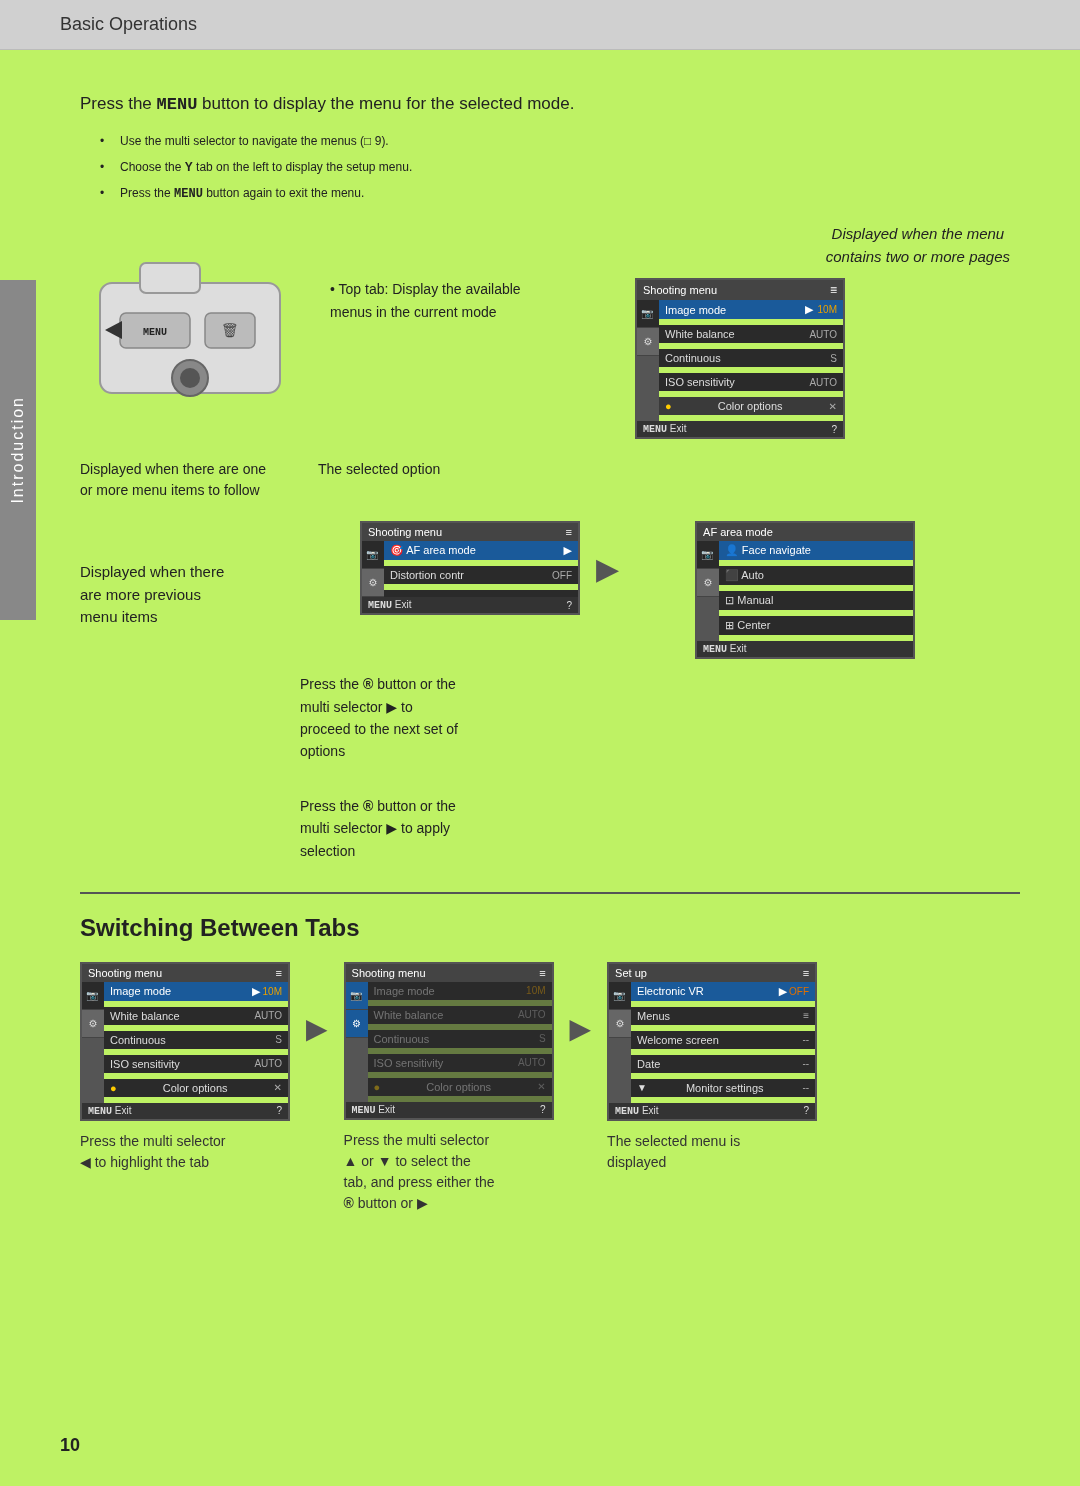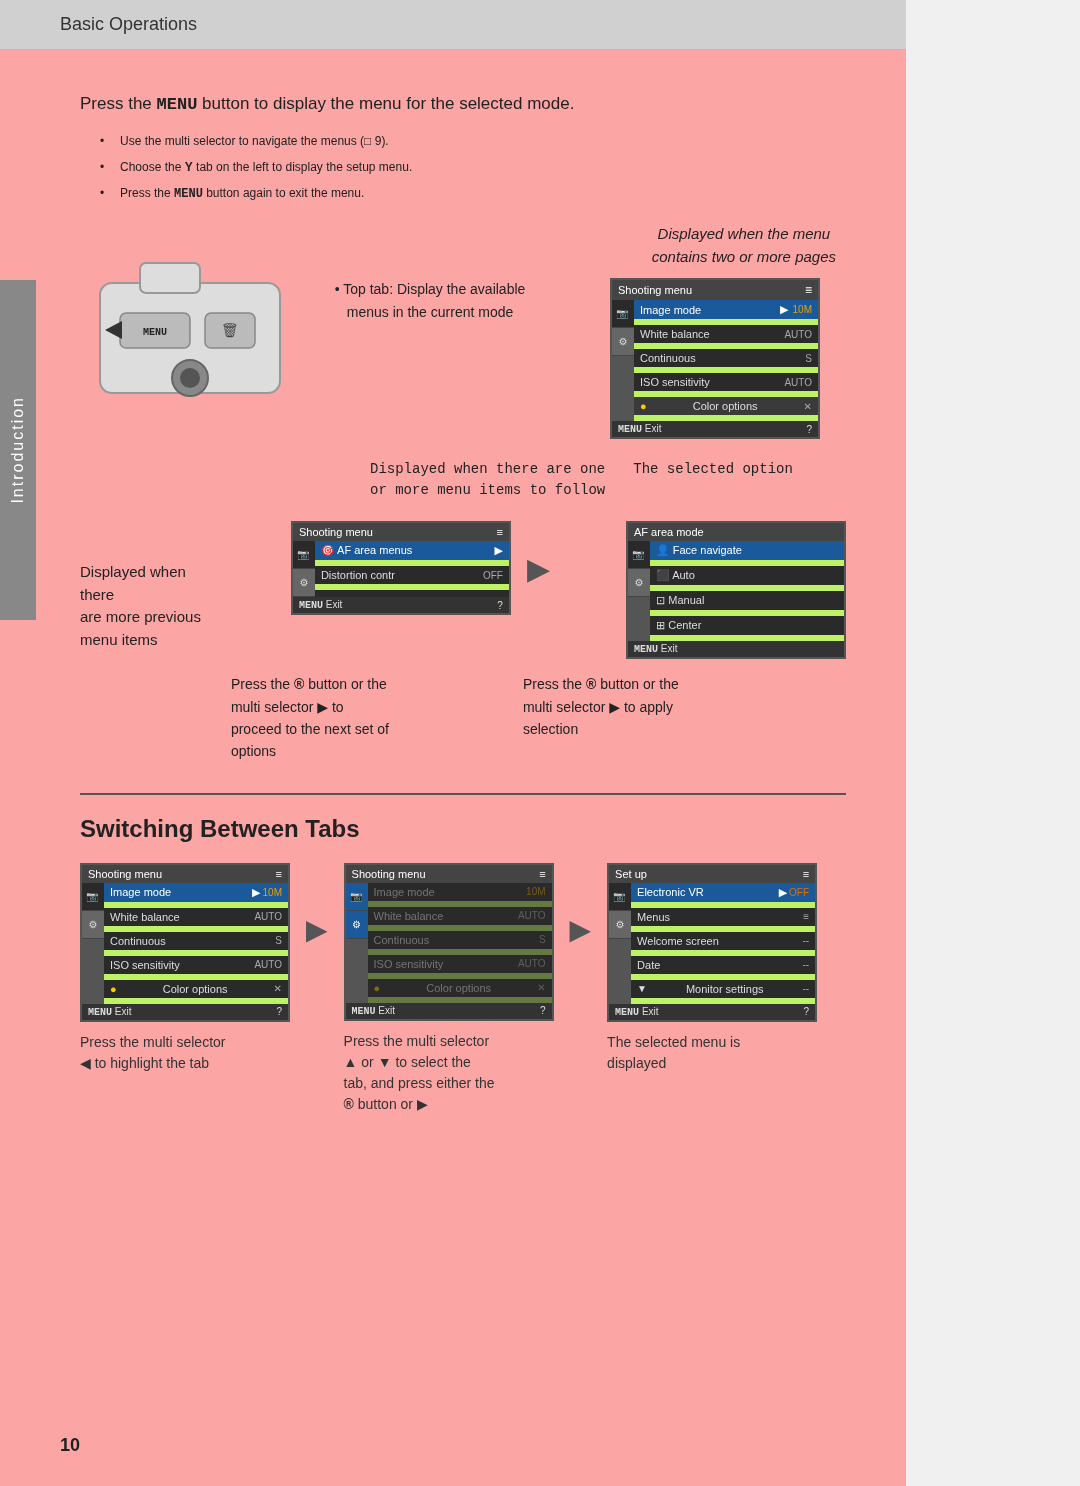--- a/index.html
+++ b/index.html
@@ -6,22 +6,22 @@
     body {
       font-family: 'Arial', sans-serif;
       background: #f0f0f0;
       width: 1080px;
       min-height: 1486px;
       position: relative;
       color: #222;
     }
 
     .page {
-      background: #fca5a5;
-      width: 906px;
+      background: #bef264;
+      width: 1080px;
       min-height: 1486px;
       position: relative;
     }
 
     
     .header-bar {
       background: #d0d0d0;
       padding: 14px 60px;
       font-size: 18px;
       color: #333;
@@ -347,21 +347,21 @@
         </svg>
       </div>
 
       <div style="flex:1; display:flex; flex-direction:column;">
 
         <div style="align-self:flex-end; text-align:center; font-size:15px; line-height:1.5; margin-bottom:10px; margin-right:10px;font-style:italic;">
           <span>Displayed when the menu</span><br>
           <span>contains two or more pages</span>
         </div>
 
-        <div style="display:flex; align-items:flex-start; gap:0;text-align:center;">
+        <div style="display:flex; align-items:flex-start; gap:25px;">
 
           <div style="font-size:14px; line-height:1.6; width:200px;">
             <div>• Top tab: Display the available menus in the current mode</div>
           </div>
 
           <div style="position:relative;">
 
             <div class="menu-screenshot-top">
               <div class="menu-title-bar">
                 <span>Shooting menu</span>
@@ -402,21 +402,21 @@
               <div class="menu-footer">
                 <span><span class="menu-word-small">MENU</span> Exit</span>
                 <span>?</span>
               </div>
             </div>
           </div>
         </div>
       </div>
     </div>
 
-    <div style="display:flex; gap:28px; margin-left:290px; margin-bottom:20px; font-size:14px; line-height:1.5;font-family:Liberation Mono, monospace;">
+    <div style="display:flex; gap:52px; margin-bottom:20px; font-size:14px; line-height:1.5;">
       <div>Displayed when there are one<br>or more menu items to follow</div>
       <div>The selected option</div>
     </div>
 
     <div class="middle-section">
 
       <div class="left-annotation">
         <span>Displayed when there</span><br>
         <span>are more previous</span><br>
         <span>menu items</span>
@@ -431,21 +431,21 @@
                 <span>Shooting menu</span>
                 <span>≡</span>
               </div>
               <div class="menu-tab-col">
                 <div class="menu-tabs">
                   <div class="menu-tab active">📷</div>
                   <div class="menu-tab">⚙</div>
                 </div>
                 <div class="menu-items-col">
                   <div class="menu-item highlighted">
-                    <span>🎯 AF area menus</span>
+                    <span>🎯 AF area mode</span>
                     <span>▶</span>
                   </div>
                   <div class="menu-item">
                     <span>Distortion contr</span>
                     <span class="menu-item-value">OFF</span>
                   </div>
                 </div>
               </div>
               <div class="menu-footer">
                 <span><span class="menu-word-small">MENU</span> Exit</span>
@@ -481,21 +481,21 @@
                   </div>
                 </div>
               </div>
               <div class="menu-footer">
                 <span><span class="menu-word-small">MENU</span> Exit</span>
               </div>
             </div>
           </div>
         </div>
 
-        <div style="display:flex; gap:16px;">
+        <div style="display:flex; gap:16px;flex-direction:column;">
           <div style="width:220px; font-size:14px; line-height:1.6;">
             Press the <strong>®</strong> button or the<br>
             multi selector ▶ to<br>
             proceed to the next set of<br>
             options
           </div>
           <div style="width:40px;"></div>
           <div style="width:220px; font-size:14px; line-height:1.6;">
             Press the <strong>®</strong> button or the<br>
             multi selector ▶ to apply<br>

